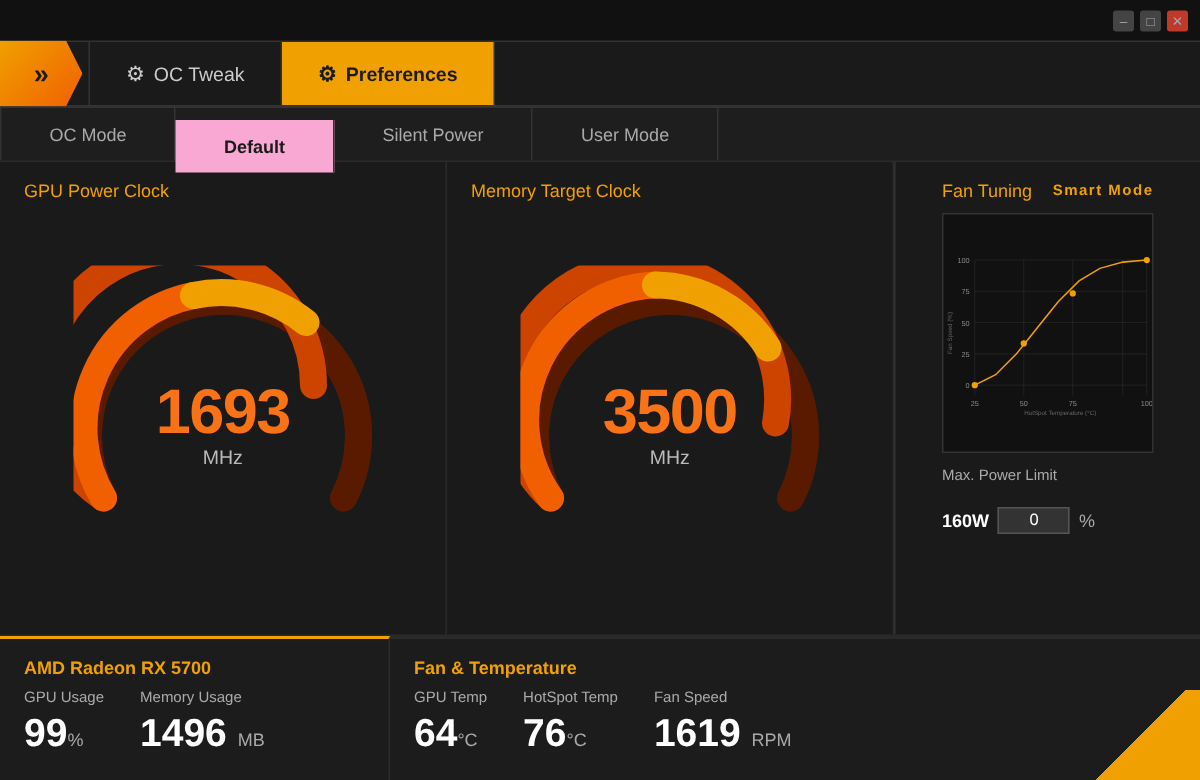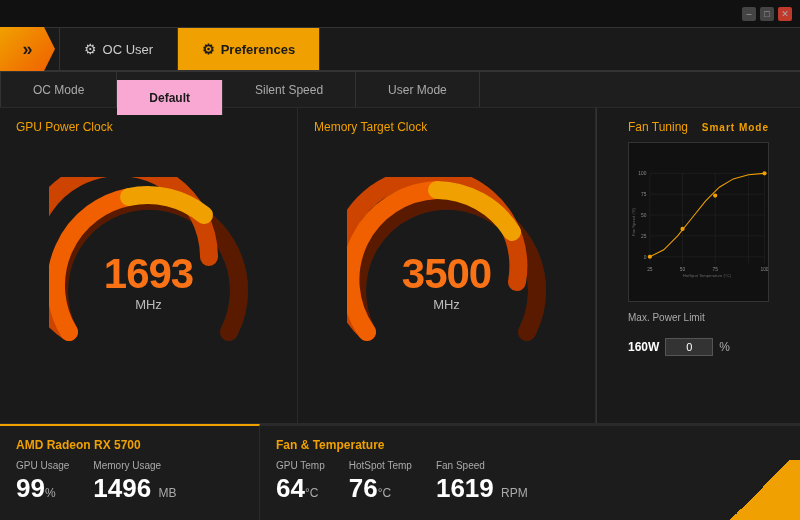--- a/index.html
+++ b/index.html
@@ -307,38 +307,38 @@
     <div class="title-bar-btn" style="background:#c0392b;">✕</div>
   </div>
 
   <div class="tab-bar">
     <div class="tab-logo">
       <span class="tab-logo-arrows">»</span>
     </div>
     <div class="tab-main">
       <div class="tab-item tab-item-oc">
         <span class="tab-icon">⚙</span>
-        <span>OC User</span>
+        <span>OC Tweak</span>
       </div>
       <div class="tab-item active">
         <span class="tab-icon">⚙</span>
         <span>Preferences</span>
       </div>
     </div>
   </div>
 
   <div class="mode-tabs">
     <div class="mode-tab">
       <span>OC Mode</span>
     </div>
     <div class="mode-tab active">
       <span>Default</span>
     </div>
     <div class="mode-tab">
-      <span>Silent Speed</span>
+      <span>Silent Power</span>
     </div>
     <div class="mode-tab">
       <span>User Mode</span>
     </div>
   </div>
 
   <div class="main-content">
 
     <div class="clock-section">
       <div class="section-title">GPU Power Clock</div>

